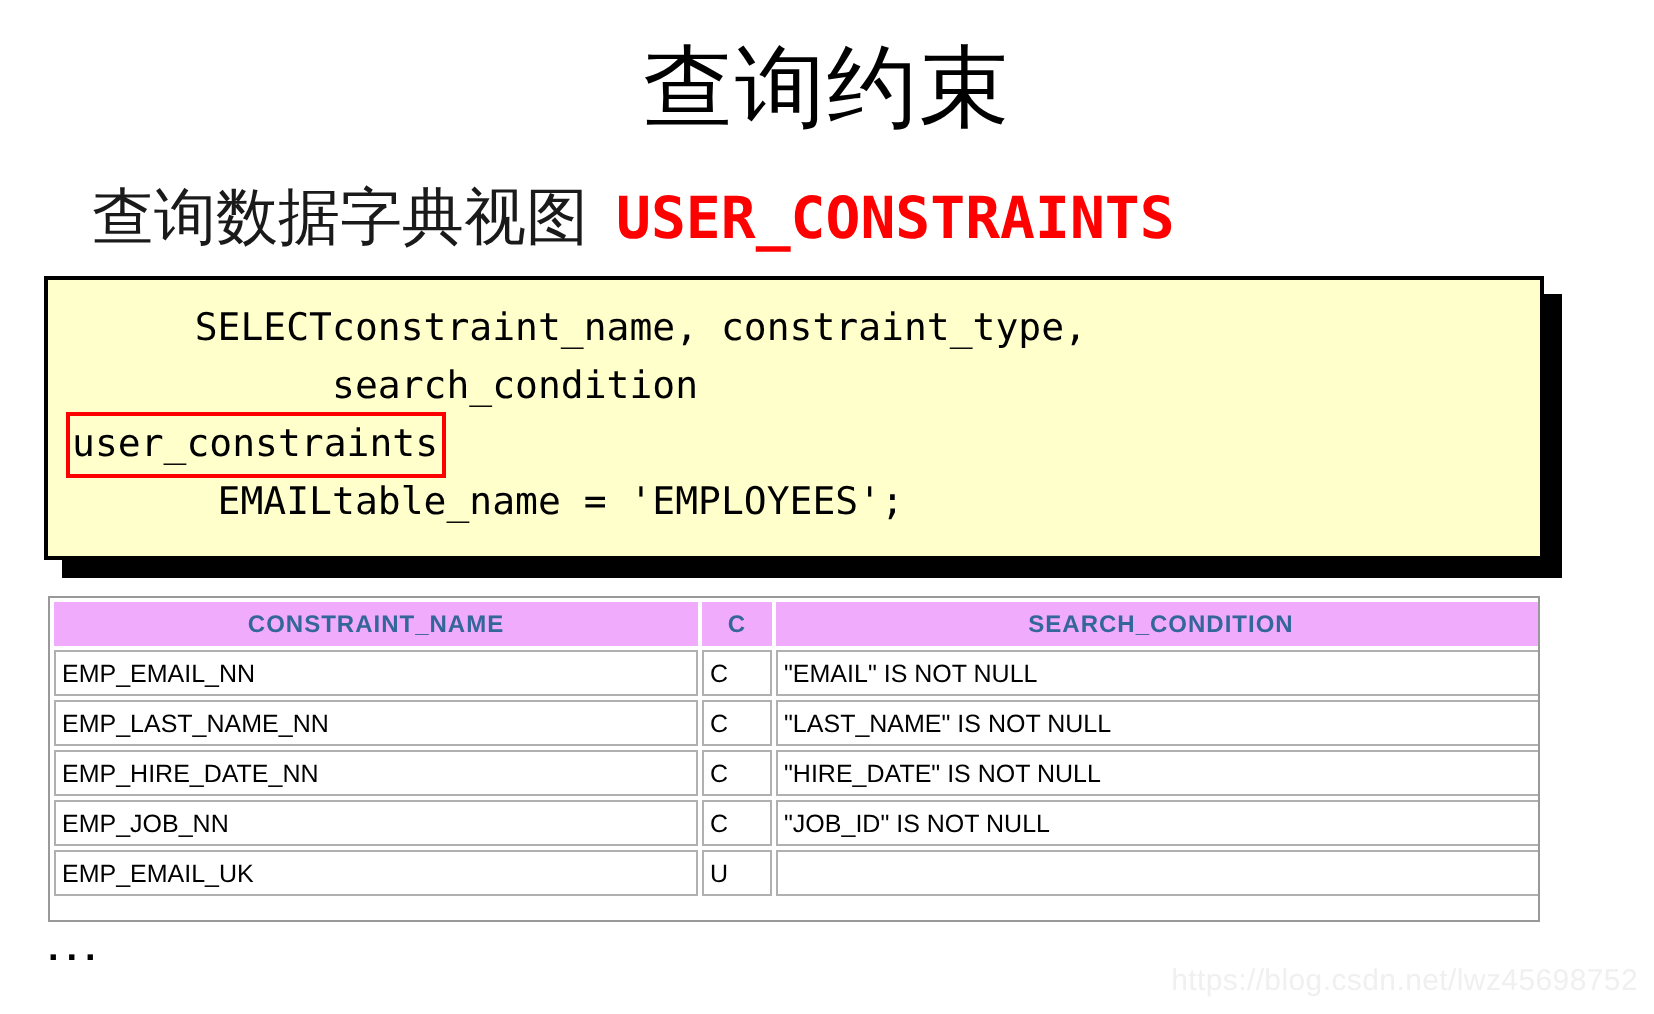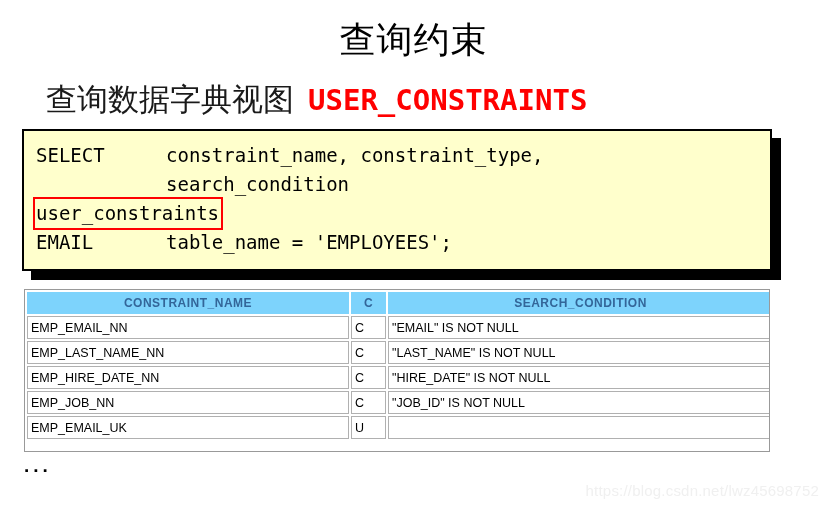--- a/index.html
+++ b/index.html
@@ -12,21 +12,21 @@
     background: #ffffff;
     font-family: "Liberation Sans", sans-serif;
     overflow: hidden;
     position: relative;
   }
 
   
   #slide-title {
     text-align: center;
     font-family: "Liberation Serif", serif;
-    font-size: 36px;
+    font-size: 45px;
     line-height: 1;
     color: #000000;
     padding-top: 22px;
     letter-spacing: 1px;
   }
 
   
   #subtitle-row {
     margin-top: 26px;
     padding-left: 46px;
@@ -68,20 +68,21 @@
     font-size: 19px;
     line-height: 29px;
     color: #000000;
     white-space: pre;
     display: flex;
   }
   .sql-kw {
     display: inline-block;
     width: 130px;
     flex: none;
+    text-align: right;
   }
   .sql-val {
     display: inline-block;
     position: relative;
   }
   .sql-val.boxed {
     border: 2px solid #ff0000;
     margin: -2px 0 -2px -3px;
     padding: 0 2px 0 1px;
   }
@@ -97,21 +98,21 @@
     background: #ffffff;
   }
   table#result-table {
     border-collapse: separate;
     border-spacing: 2px;
     width: 100%;
     table-layout: fixed;
     font-family: "Liberation Sans", sans-serif;
   }
   table#result-table th {
-    background: #7dd3fc;
+    background: #f0abfc;
     color: #336699;
     font-size: 12px;
     font-weight: bold;
     letter-spacing: 0.5px;
     text-align: center;
     padding: 3px 2px;
     border: none;
     height: 16px;
     margin-left: 14px;
   }

